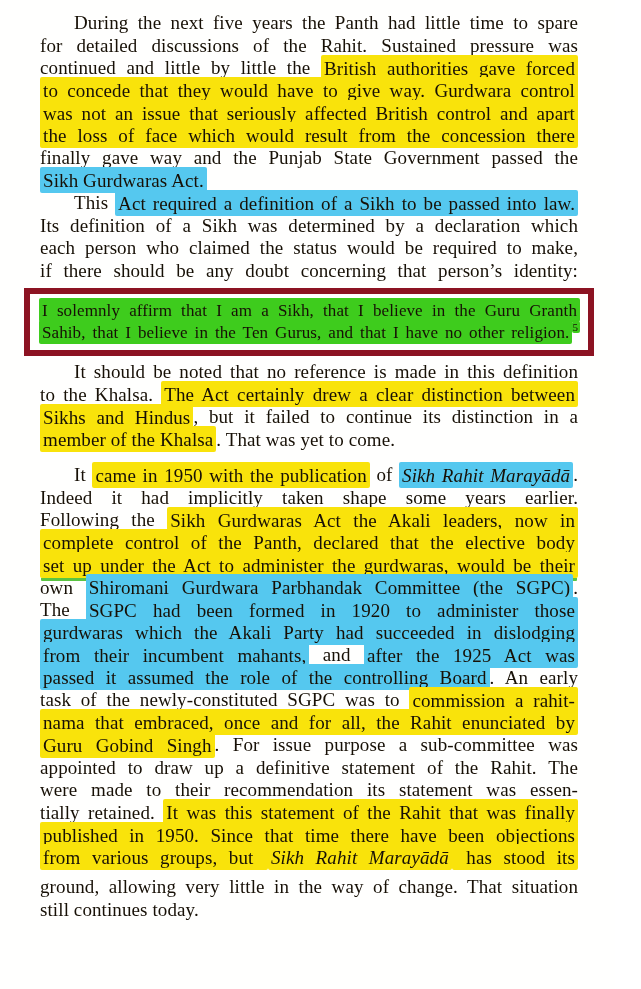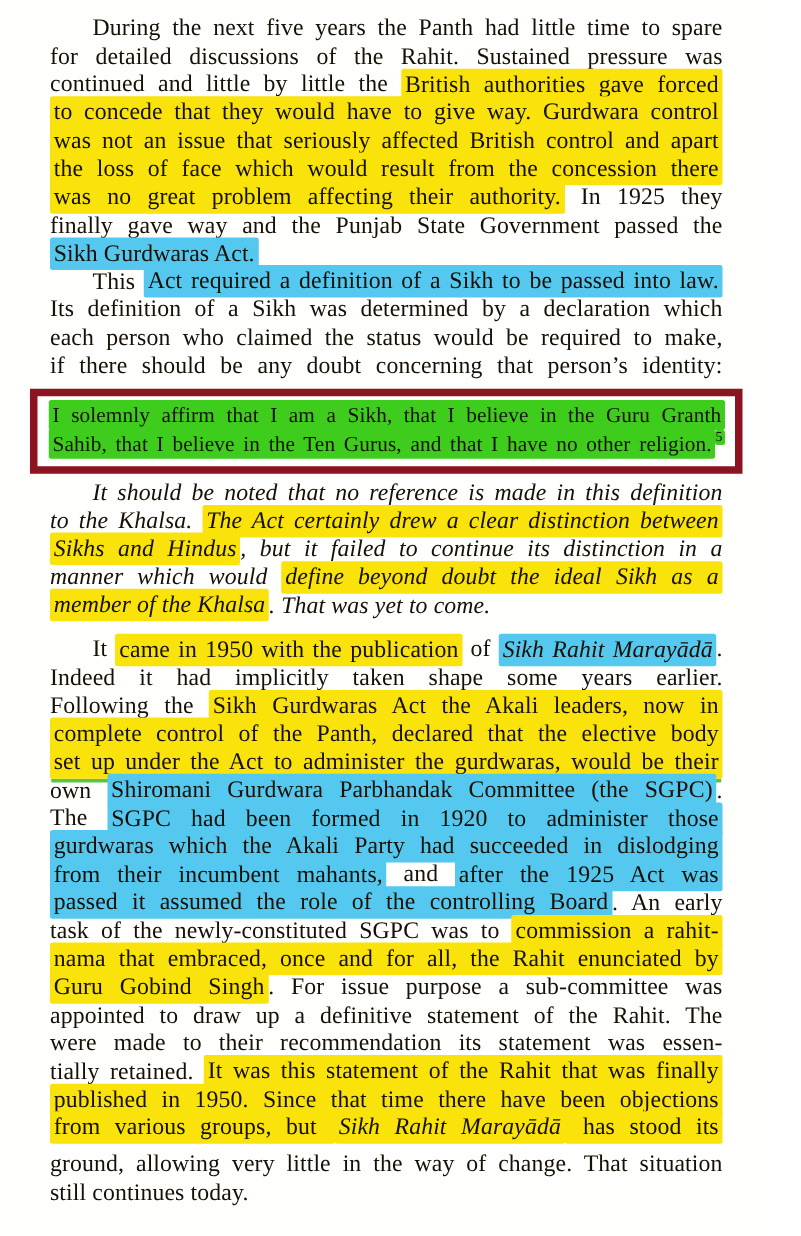--- a/index.html
+++ b/index.html
@@ -62,39 +62,37 @@
 
 <div class="page">
   <div id="doc">
       <div class="para">
         <div class="line indent"><span>During the next five years the Panth had little time to spare</span></div>
         <div class="line"><span>for detailed discussions of the Rahit. Sustained pressure was</span></div>
         <div class="line"><span>continued and little by little the </span><span class="hl h-yellow">British authorities gave forced</span></div>
         <div class="line"><span class="hl h-yellow">to concede that they would have to give way. Gurdwara control</span></div>
         <div class="line"><span class="hl h-yellow">was not an issue that seriously affected British control and apart</span></div>
         <div class="line"><span class="hl h-yellow">the loss of face which would result from the concession there</span></div>
-        <div class="line"><span class="hl h-yellow">was no great problem affecting their authority.</span><span> In 1925 they</span></div>
         <div class="line"><span>finally gave way and the Punjab State Government passed the</span></div>
         <div class="line last"><span class="hl h-blue">Sikh Gurdwaras Act.</span></div>
       </div>
       <div class="para">
         <div class="line indent"><span>This </span><span class="hl h-blue">Act required a definition of a Sikh to be passed into law.</span></div>
         <div class="line"><span>Its definition of a Sikh was determined by a declaration which</span></div>
         <div class="line"><span>each person who claimed the status would be required to make,</span></div>
         <div class="line"><span>if there should be any doubt concerning that person’s identity:</span></div>
       </div>
       <div class="quote-box">
         <div class="line"><span class="hl h-green">I solemnly affirm that I am a Sikh, that I believe in the Guru Granth</span></div>
         <div class="line"><span class="hl h-green">Sahib, that I believe in the Ten Gurus, and that I have no other religion.</span><sup class="hl h-green">5</sup></div>
       </div>
-      <div class="para" style="margin-top: 0; font-style: italic;">
+      <div class="para" style="margin-top: 0;">
         <div class="line indent"><span>It should be noted that no reference is made in this definition</span></div>
         <div class="line"><span>to the Khalsa. </span><span class="hl h-yellow">The Act certainly drew a clear distinction between</span></div>
         <div class="line"><span class="hl h-yellow">Sikhs and Hindus</span><span>, but it failed to continue its distinction in a</span></div>
-        <div class="line"><span>manner which would </span><span class="hl h-yellow">define beyond doubt the ideal Sikh as a</span></div>
         <div class="line last"><span class="hl h-yellow">member of the Khalsa</span><span>. That was yet to come.</span></div>
       </div>
       <div class="para" style="margin-top: 13px;">
         <div class="line indent"><span>It </span><span class="hl h-yellow">came in 1950 with the publication</span><span> of </span><span class="hl h-blue italic">Sikh Rahit Marayādā</span><span>.</span></div>
         <div class="line"><span>Indeed it had implicitly taken shape some years earlier.</span></div>
         <div class="line"><span>Following the </span><span class="hl h-yellow">Sikh Gurdwaras Act the Akali leaders, now in</span></div>
         <div class="line"><span class="hl h-yellow">complete control of the Panth, declared that the elective body</span></div>
         <div class="line"><span class="hl h-yellow edge-green">set up under the Act to administer the gurdwaras, would be their</span></div>
         <div class="line"><span>own </span><span class="hl h-blue">Shiromani Gurdwara Parbhandak Committee (the SGPC)</span><span>.</span></div>
         <div class="line"><span>The </span><span class="hl h-blue">SGPC had been formed in 1920 to administer those</span></div>

